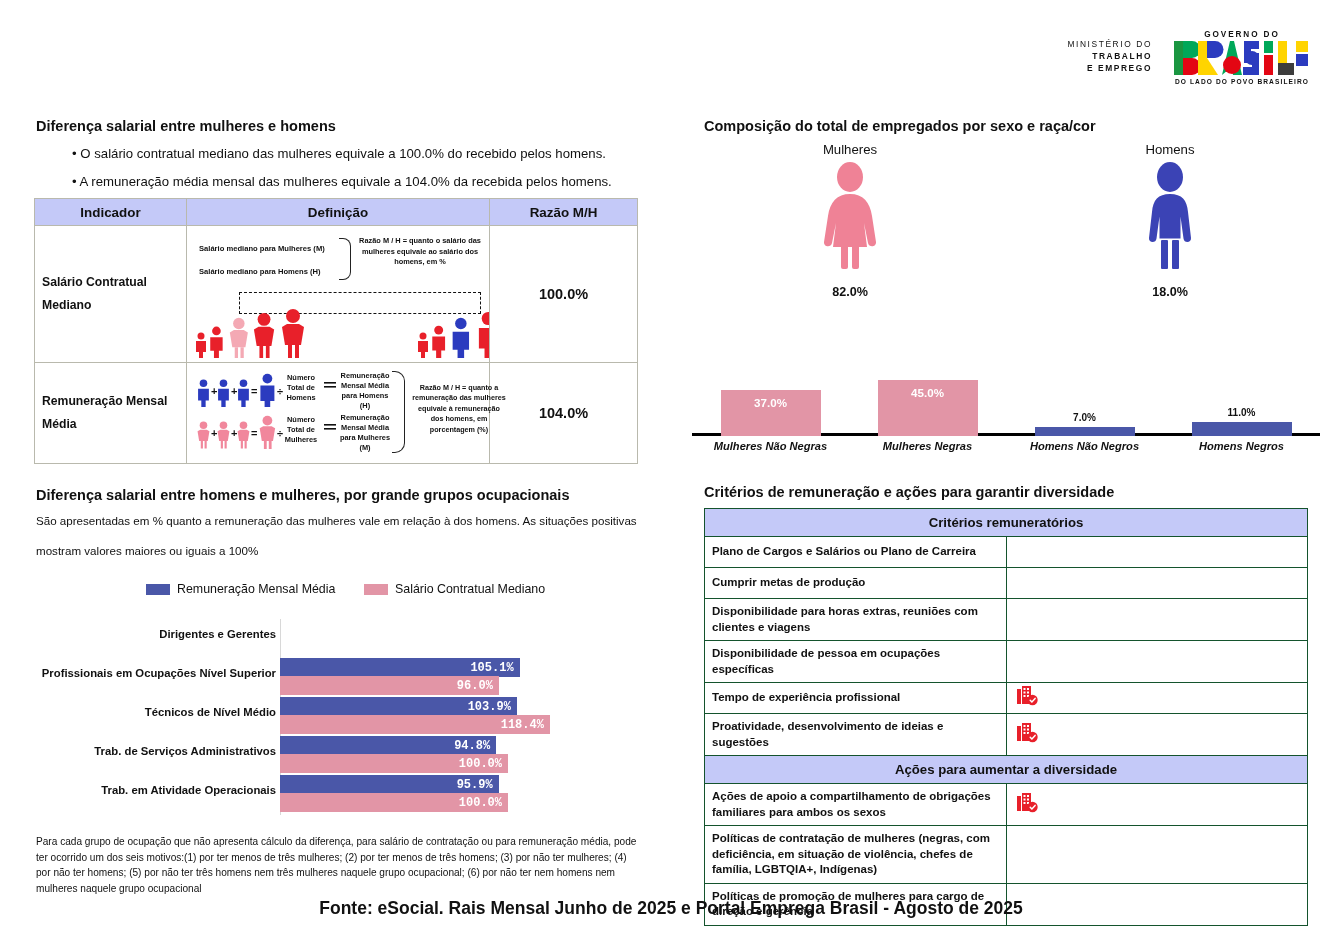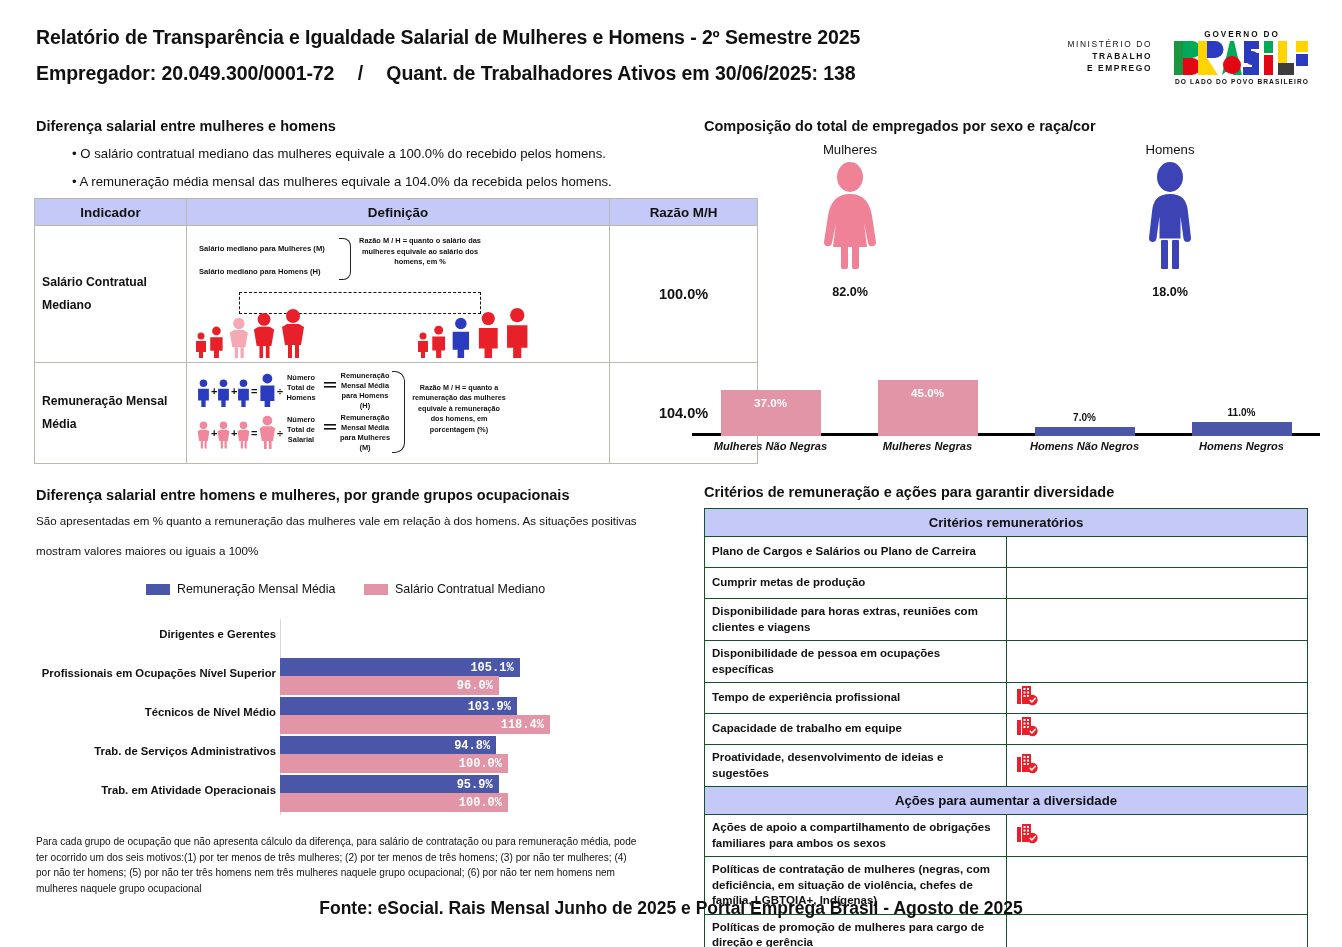--- a/index.html
+++ b/index.html
@@ -65,21 +65,21 @@
   #sec-diff-title { position: absolute; left: 36px; top: 14px; }
   .bullet-line {
     position: absolute; left: 72px; font-size: 13.2px; color: #111;
     white-space: nowrap;
   }
   #bullet-1 { top: 42px; }
   #bullet-2 { top: 70px; }
 
   
   .ind-table {
-    position: absolute; left: 34px; top: 94px; width: 724px;
+    position: absolute; left: 34px; top: 94px; width: 604px;
     border-collapse: collapse; table-layout: fixed;
     border: 1px solid #b9b9ad;
   }
   .ind-table th, .ind-table td {
     border: 1px solid #b9b9ad; vertical-align: middle;
   }
   .ind-table thead th {
     background: #c4c9f8; font-size: 13.4px; font-weight: bold;
     color: #111; text-align: center; height: 27px; padding: 2px 4px;
   }
@@ -242,28 +242,20 @@
   
   #footer {
     position: absolute; left: 0; top: 898px; width: 1342px; text-align: center;
     font-size: 17.5px; font-weight: bold; color: #111;
   }
 </style>
 </head>
 <body>
 
 <div class="header">
-  <div class="header-titles">
-    <div class="title-line-1">Relatório de Transparência e Igualdade Salarial de Mulheres e Homens - 2º Semestre 2025</div>
-    <div class="title-line-2">
-      <span>Empregador: 20.049.300/0001-72</span>
-      <span class="sep">/</span>
-      <span>Quant. de Trabalhadores Ativos em 30/06/2025: 138</span>
-    </div>
-  </div>
 
   <div class="brand">
     <div class="brand-ministry">
       <div>MINISTÉRIO DO</div>
       <div class="b-bold">TRABALHO</div>
       <div class="b-bold">E EMPREGO</div>
     </div>
     <div class="gov-block">
       <div class="gov-top">GOVERNO DO</div>
       <div class="gov-brasil">
@@ -459,21 +451,21 @@
                   </g>
                 </g>
                 <g fill="#111" font-family="Liberation Sans, sans-serif" font-size="11" font-weight="bold">
                   <text x="14" y="22">+</text>
                     <text x="34" y="22">+</text>
                   <text x="54" y="22">=</text>
                     <text x="80" y="22">÷</text>
                 </g>
               </svg>
             </div>
-            <div class="eq-text" style="left:92px; top:52px; width:44px;">Número Total de Salarial</div>
+            <div class="eq-text" style="left:92px; top:52px; width:44px;">Número Total de Mulheres</div>
             <svg style="position:absolute;left:136px;top:60px" width="14" height="10">
               <rect x="1" y="1" width="12" height="1.6" fill="#111"></rect>
                 <rect x="1" y="5" width="12" height="1.6" fill="#111"></rect>
             </svg>
             <div class="eq-text" style="left:150px; top:50px; width:56px;">Remuneração Mensal Média para Mulheres (M)</div>
 
             <div class="brace-2"></div>
             <div id="i2-note">Razão M / H = quanto a remuneração das mulheres equivale à remuneração dos homens, em porcentagem (%)</div>
           </div>
         </td>
@@ -633,37 +625,20 @@
                   <rect x="6.5" y="5.5" width="2" height="2" fill="#fff"></rect>
                   <rect x="10" y="5.5" width="2" height="2" fill="#fff"></rect>
                   <rect x="6.5" y="9" width="2" height="2" fill="#fff"></rect>
                   <rect x="10" y="9" width="2" height="2" fill="#fff"></rect>
                   <circle cx="15.5" cy="14" r="5.2"></circle>
                   <path d="M13.2 14.2 l1.7 1.8 l3.2 -3.6" stroke="#fff" stroke-width="1.5" fill="none" stroke-linecap="round"></path>
                 </g>
               </svg></span></td>
         </tr>
         <tr class="crit-row">
-          <td class="crit-label">Capacidade de trabalho em equipe</td>
-          <td class="crit-mark"><span><svg width="21" height="20" viewBox="0 0 21 20">
-                <g fill="#e8202a">
-                  <rect x="0" y="3" width="4" height="15"></rect>
-                  <rect x="5" y="0" width="9" height="18"></rect>
-                  <rect x="6.5" y="2" width="2" height="2" fill="#fff"></rect>
-                  <rect x="10" y="2" width="2" height="2" fill="#fff"></rect>
-                  <rect x="6.5" y="5.5" width="2" height="2" fill="#fff"></rect>
-                  <rect x="10" y="5.5" width="2" height="2" fill="#fff"></rect>
-                  <rect x="6.5" y="9" width="2" height="2" fill="#fff"></rect>
-                  <rect x="10" y="9" width="2" height="2" fill="#fff"></rect>
-                  <circle cx="15.5" cy="14" r="5.2"></circle>
-                  <path d="M13.2 14.2 l1.7 1.8 l3.2 -3.6" stroke="#fff" stroke-width="1.5" fill="none" stroke-linecap="round"></path>
-                </g>
-              </svg></span></td>
-        </tr>
-        <tr class="crit-row">
           <td class="crit-label">Proatividade, desenvolvimento de ideias e sugestões</td>
           <td class="crit-mark"><span><svg width="21" height="20" viewBox="0 0 21 20">
                 <g fill="#e8202a">
                   <rect x="0" y="3" width="4" height="15"></rect>
                   <rect x="5" y="0" width="9" height="18"></rect>
                   <rect x="6.5" y="2" width="2" height="2" fill="#fff"></rect>
                   <rect x="10" y="2" width="2" height="2" fill="#fff"></rect>
                   <rect x="6.5" y="5.5" width="2" height="2" fill="#fff"></rect>
                   <rect x="10" y="5.5" width="2" height="2" fill="#fff"></rect>
                   <rect x="6.5" y="9" width="2" height="2" fill="#fff"></rect>

